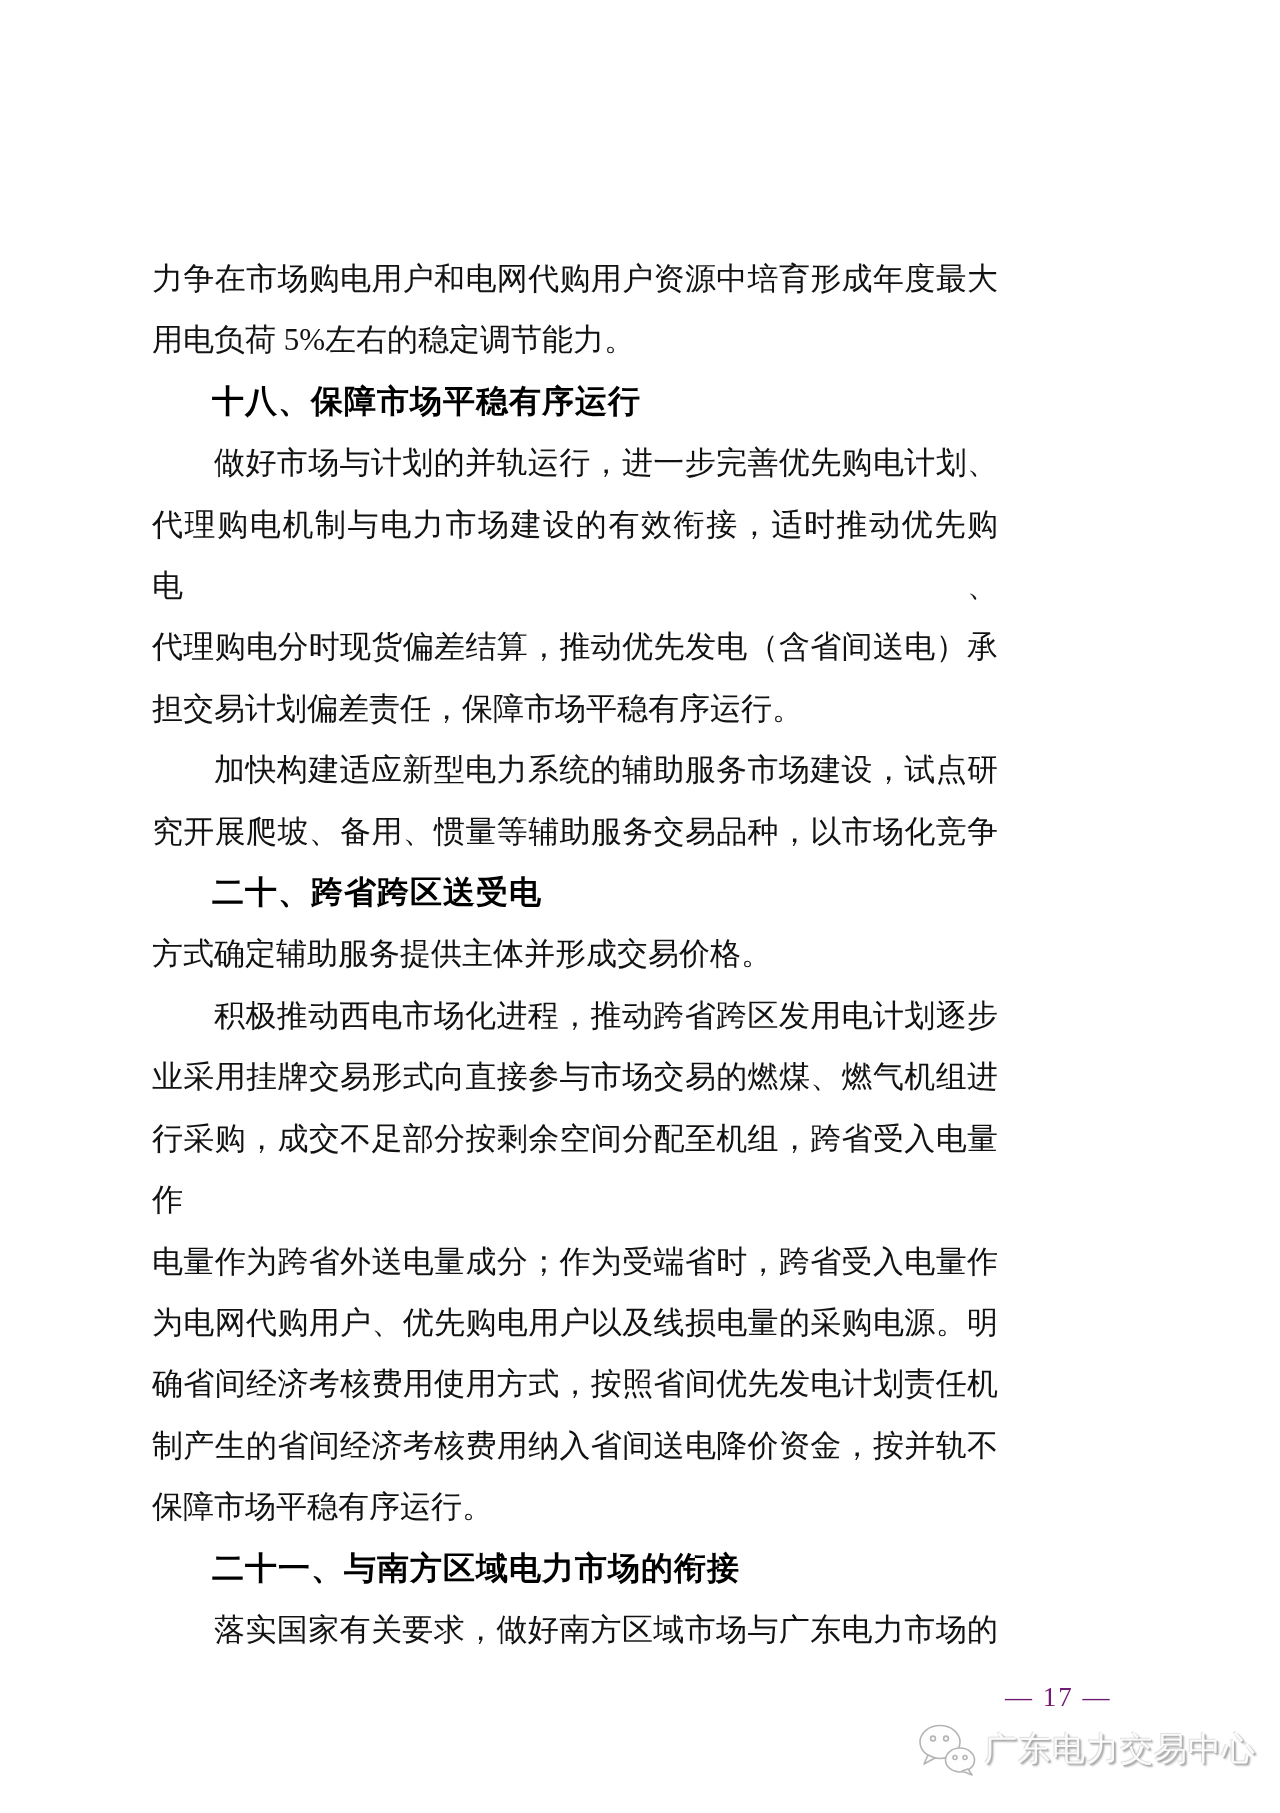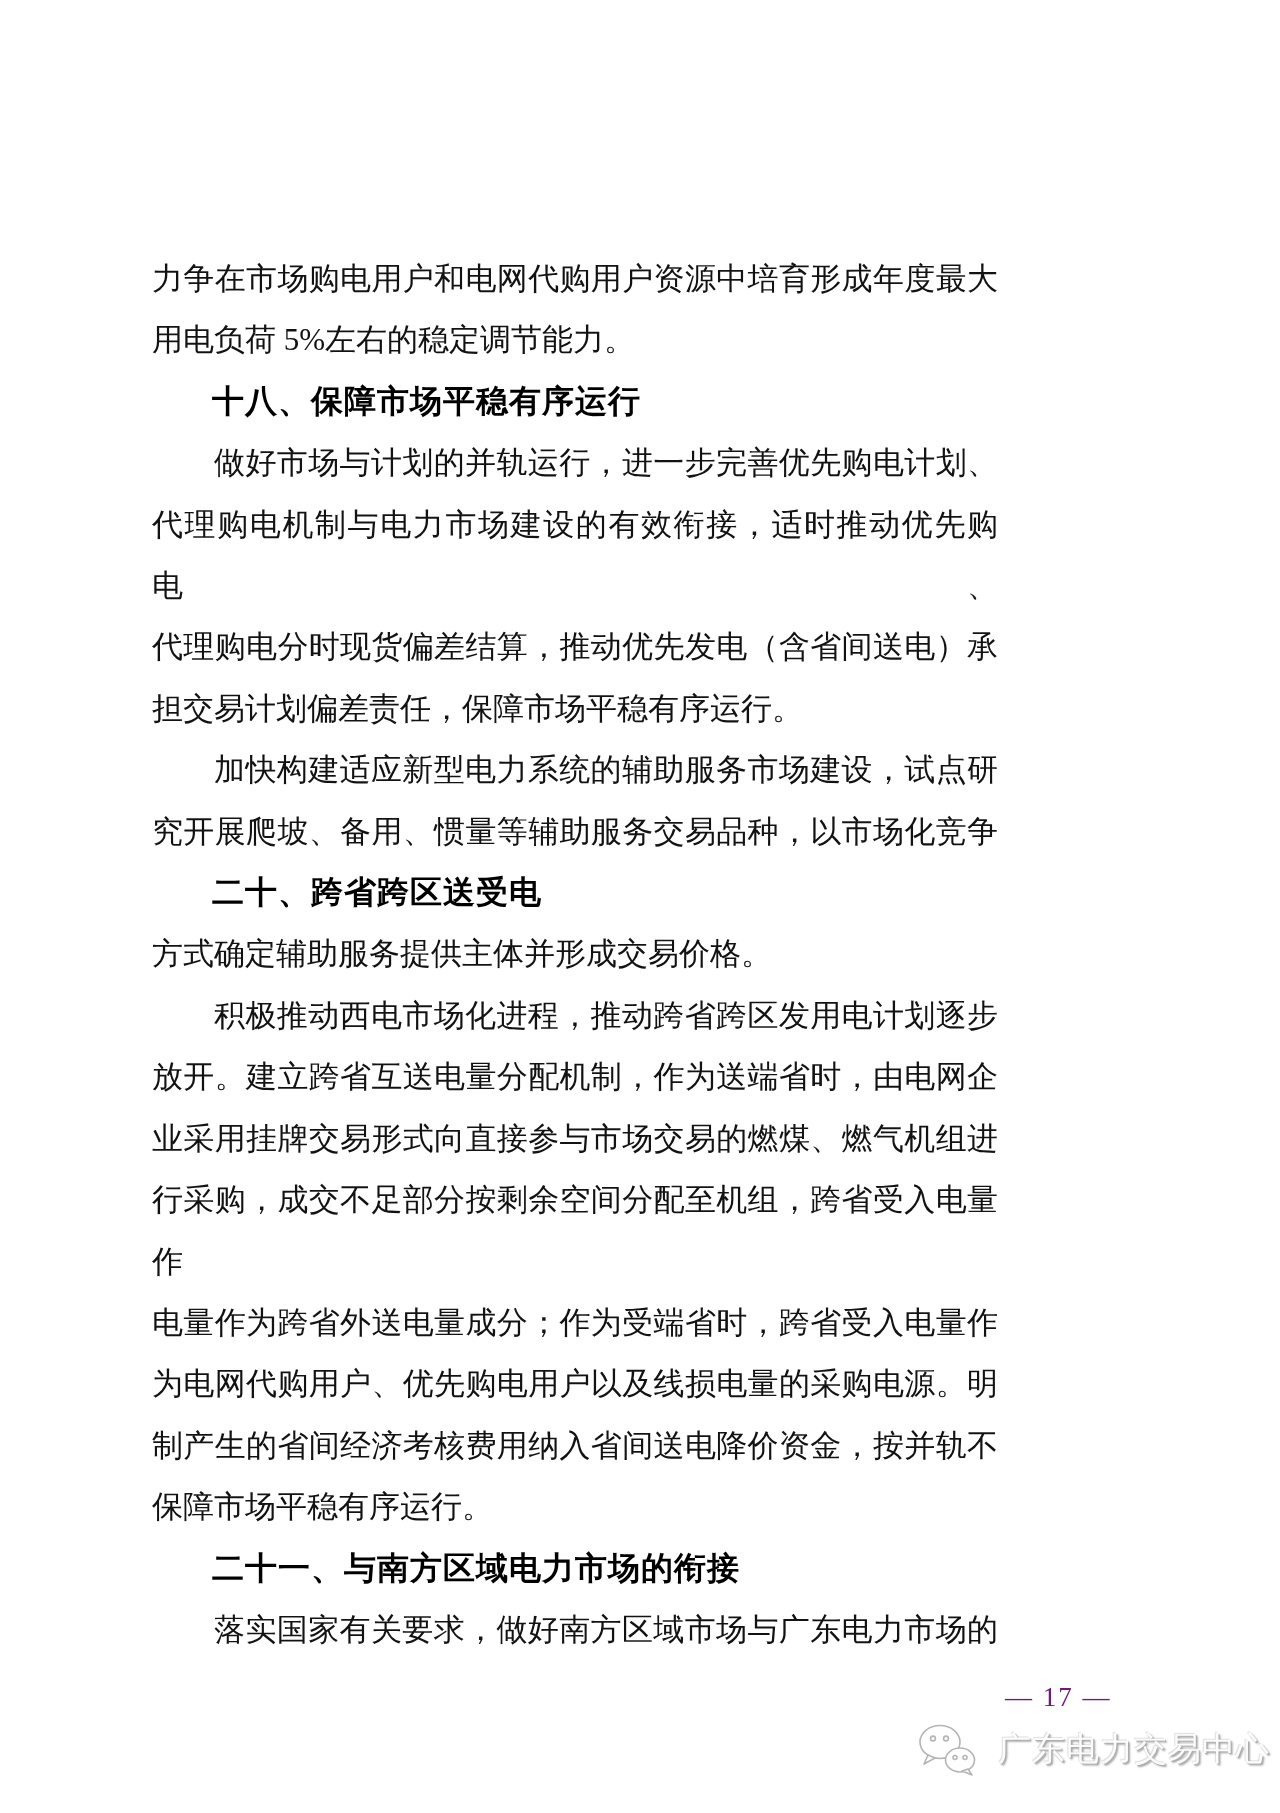--- a/index.html
+++ b/index.html
@@ -46,21 +46,21 @@
     font-size: 27px;
     color: #701a75;
     letter-spacing: 2px;
     white-space: nowrap;
   }
   .watermark {
     position: absolute;
     left: 916px; top: 1720px;
     display: flex;
     align-items: center;
-    gap: 20px;
+    gap: 6px;
   }
   .wm-icon { width: 62px; height: 58px; flex: 0 0 auto; }
   .wm-text {
     font-family: "Liberation Sans", "DejaVu Sans", sans-serif;
     font-size: 33px;
     font-weight: 400;
     color: #fbfbfb;
     letter-spacing: 1px;
     text-shadow: 2px 2px 2px #a6a6a6, -1px -1px 1px #dedede, 1px 1px 0 #c2c2c2;
     white-space: nowrap;
@@ -77,25 +77,25 @@
     <div class="line heading">十八、保障市场平稳有序运行</div>
     <div class="line fill indent">做好市场与计划的并轨运行，进一步完善优先购电计划、</div>
     <div class="line fill">代理购电机制与电力市场建设的有效衔接，适时推动优先购电、</div>
     <div class="line fill">代理购电分时现货偏差结算，推动优先发电（含省间送电）承</div>
     <div class="line">担交易计划偏差责任，保障市场平稳有序运行。</div>
     <div class="line fill indent">加快构建适应新型电力系统的辅助服务市场建设，试点研</div>
     <div class="line fill">究开展爬坡、备用、惯量等辅助服务交易品种，以市场化竞争</div>
     <div class="line heading">二十、跨省跨区送受电</div>
     <div class="line">方式确定辅助服务提供主体并形成交易价格。</div>
     <div class="line fill indent">积极推动西电市场化进程，推动跨省跨区发用电计划逐步</div>
-    <div class="line fill">放开。建立跨省互送电量分配机制，作为送端省时，由电网企</div>
     <div class="line fill">业采用挂牌交易形式向直接参与市场交易的燃煤、燃气机组进</div>
     <div class="line fill">行采购，成交不足部分按剩余空间分配至机组，跨省受入电量作</div>
     <div class="line fill">电量作为跨省外送电量成分；作为受端省时，跨省受入电量作</div>
     <div class="line fill">为电网代购用户、优先购电用户以及线损电量的采购电源。明</div>
+    <div class="line fill">确省间经济考核费用使用方式，按照省间优先发电计划责任机</div>
     <div class="line fill">制产生的省间经济考核费用纳入省间送电降价资金，按并轨不</div>
     <div class="line">保障市场平稳有序运行。</div>
     <div class="line heading">二十一、与南方区域电力市场的衔接</div>
     <div class="line fill indent">落实国家有关要求，做好南方区域市场与广东电力市场的</div>
   </div>
 
   <div class="page-number">— 17 —</div>
 
   <div class="watermark">
     <svg class="wm-icon" viewBox="0 0 62 58" xmlns="http://www.w3.org/2000/svg">

